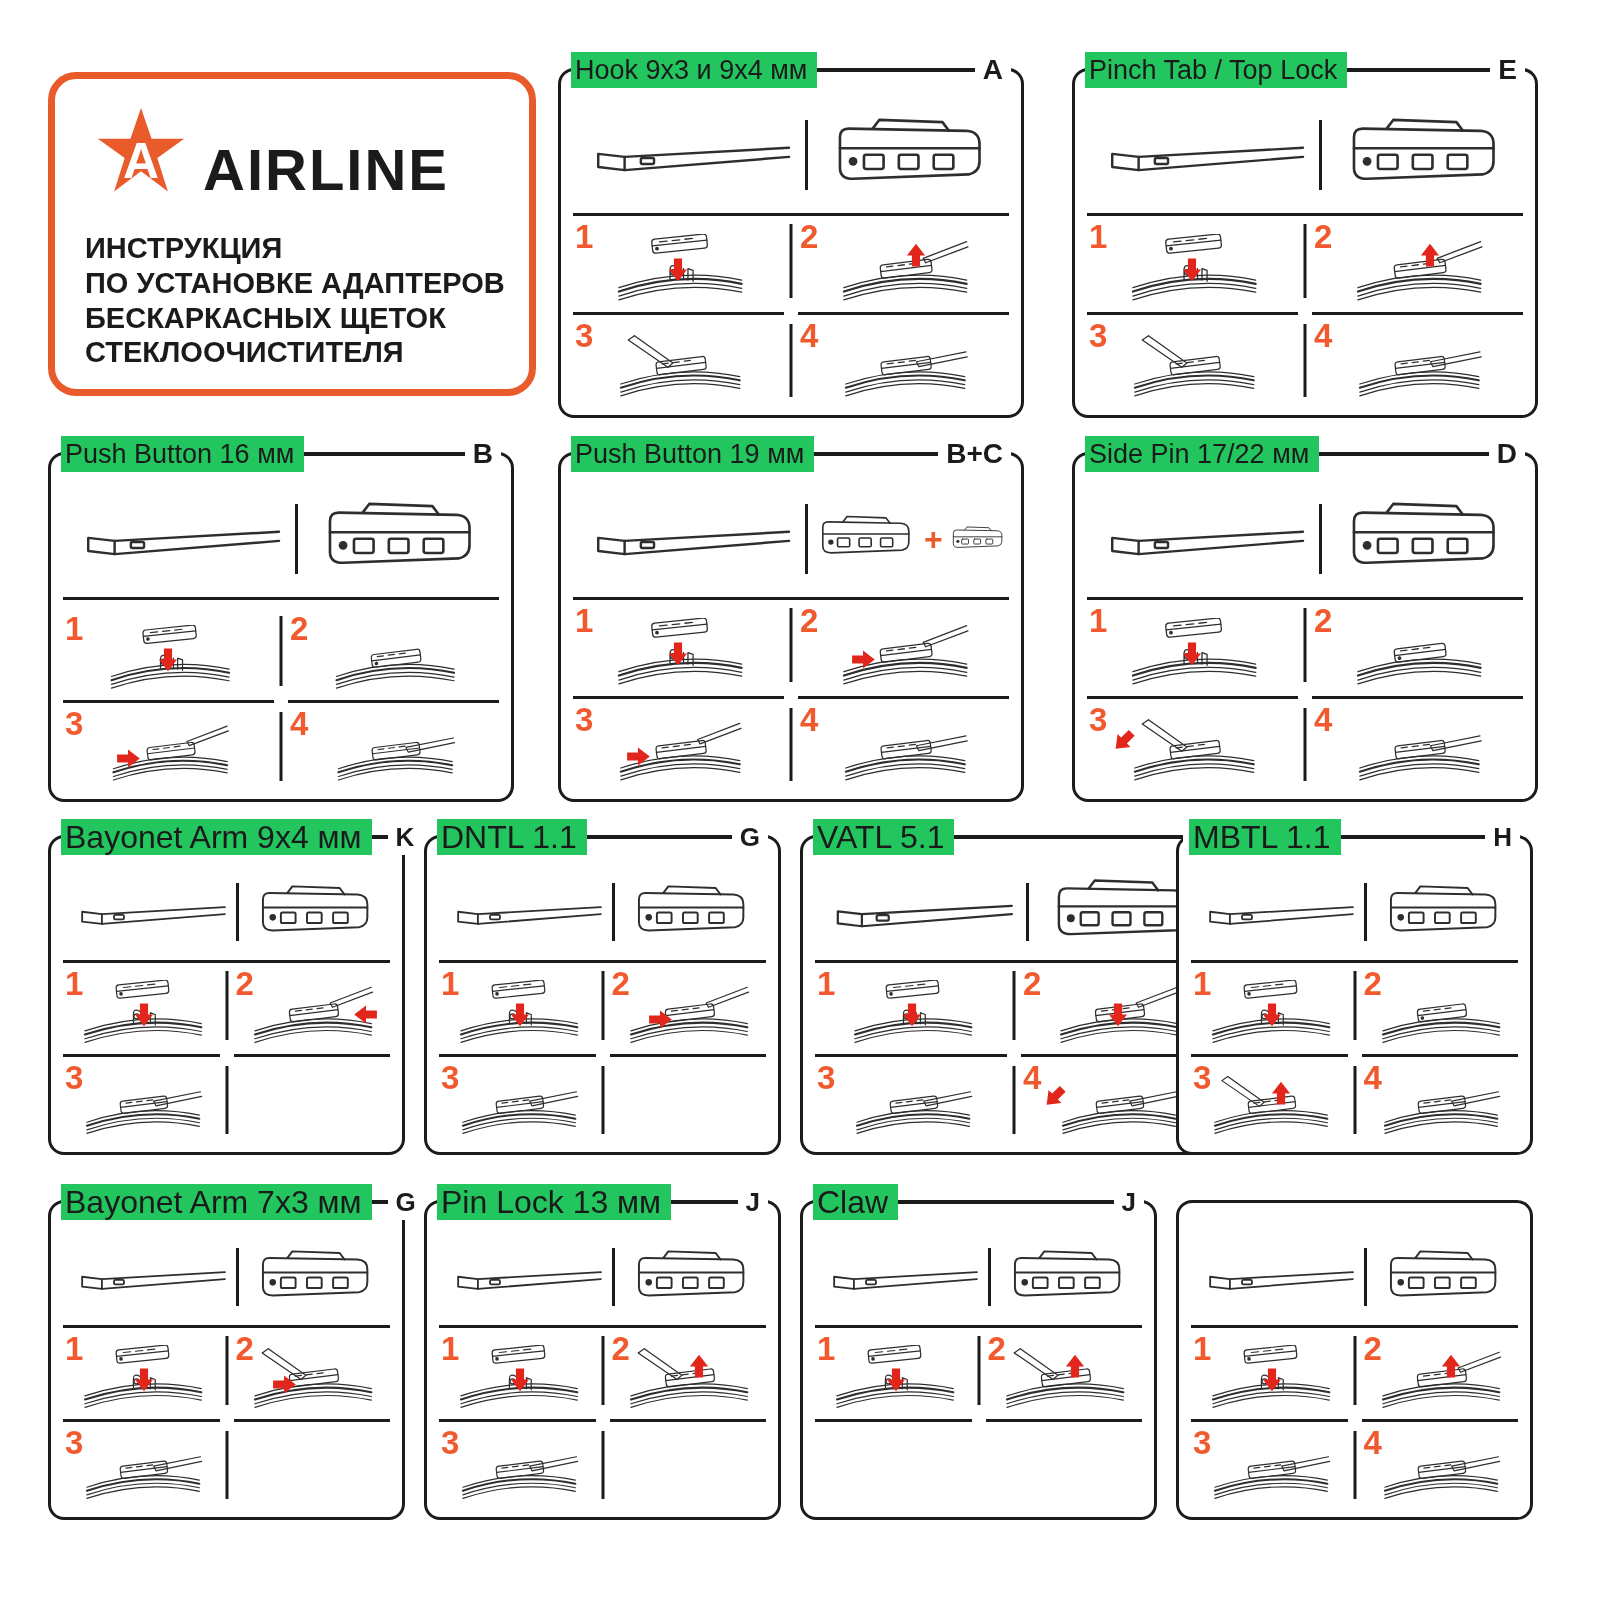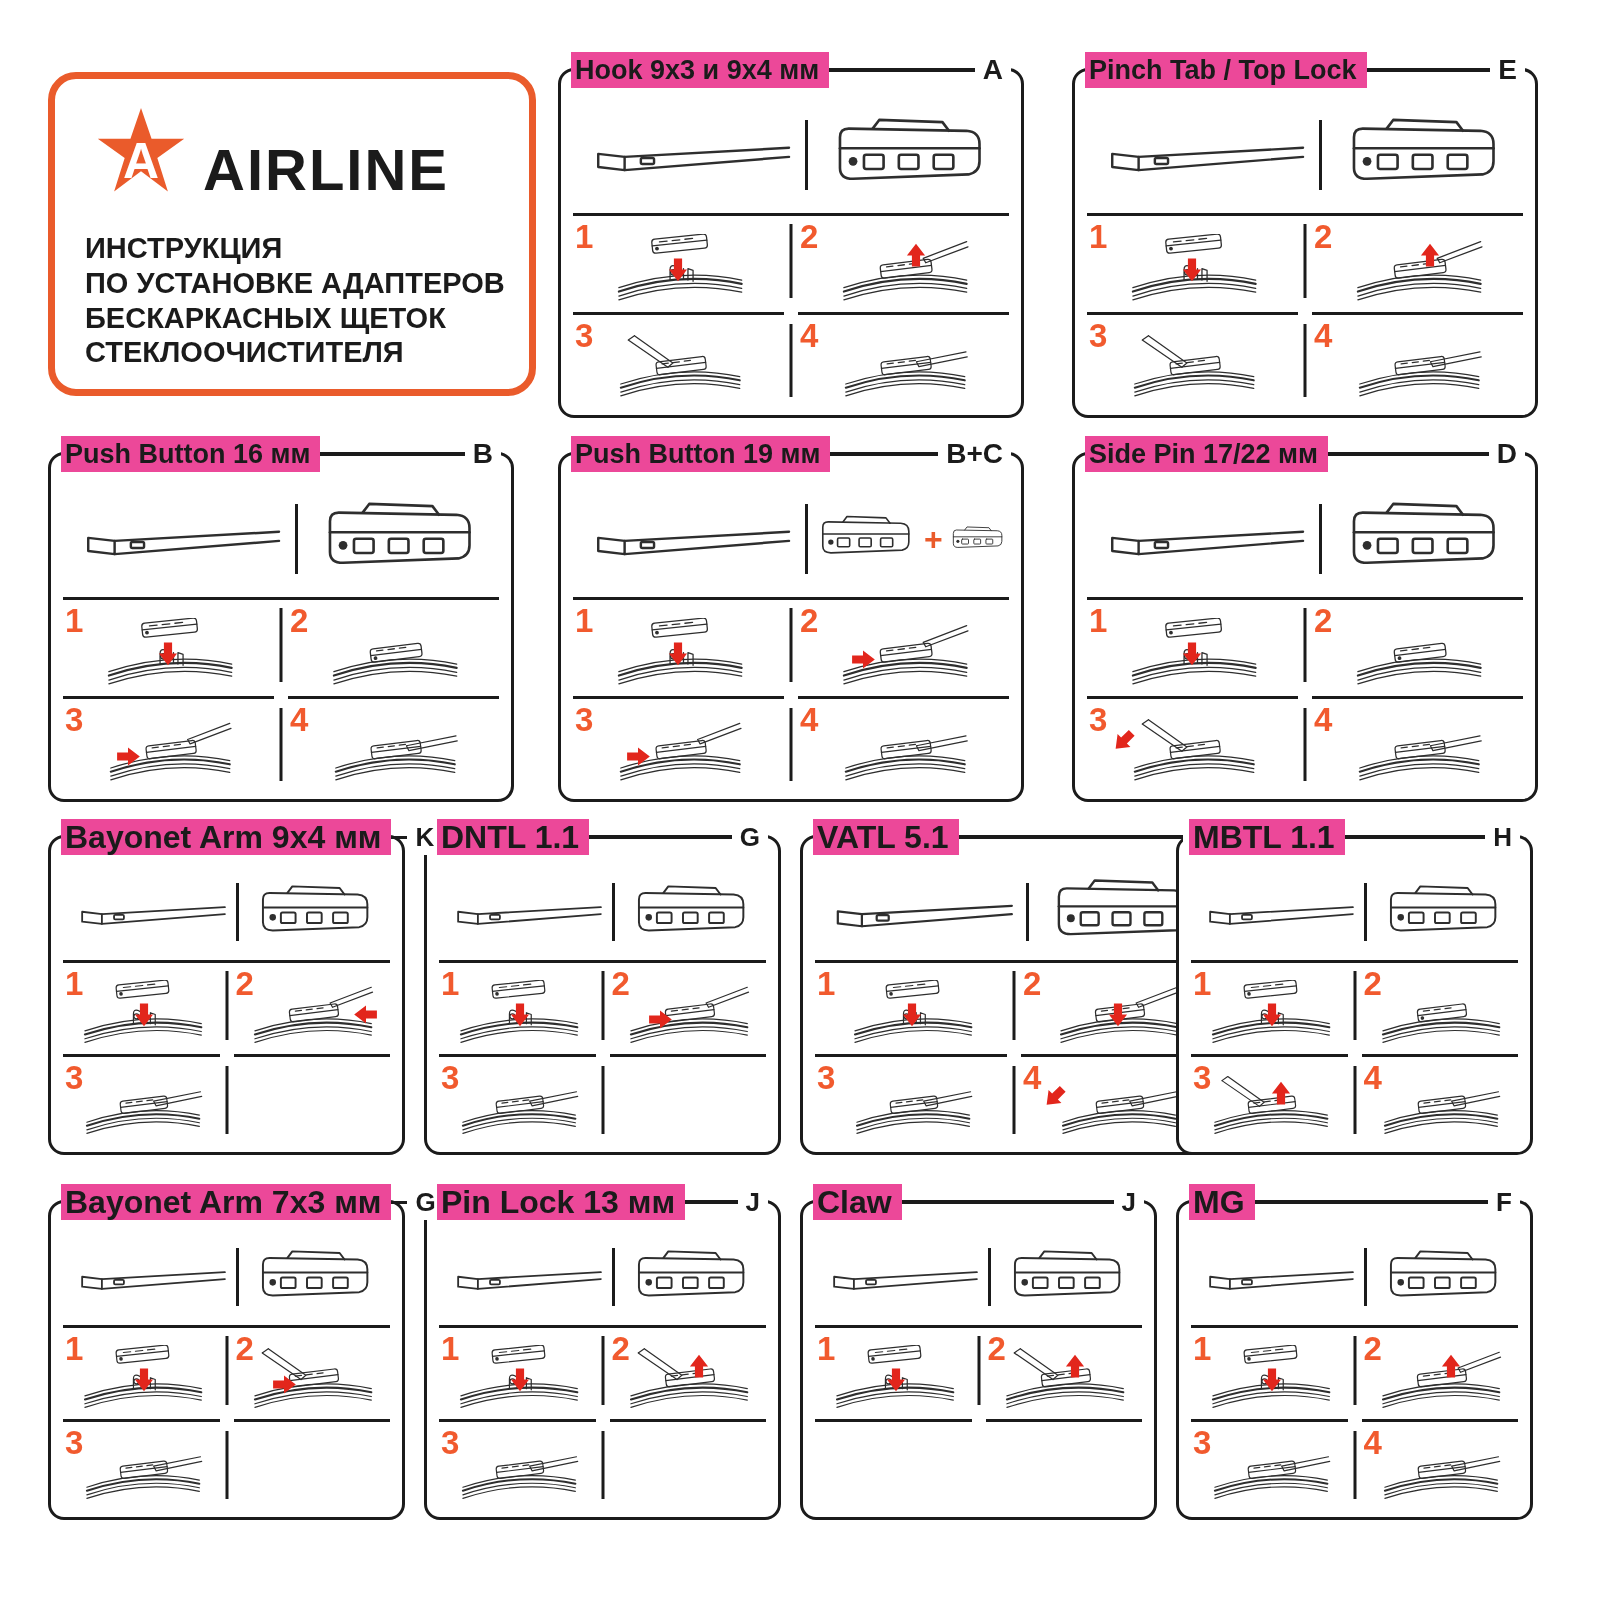--- a/index.html
+++ b/index.html
@@ -13,21 +13,21 @@
   .logo-row{position:absolute;left:38px;top:28px;display:flex;align-items:center;gap:14px;}
   .star{width:96px;height:96px;}
   .logotype{font-size:58px;font-weight:800;letter-spacing:2px;color:#1b1b1b;margin-top:28px;}
   .doc-title{position:absolute;left:30px;top:152px;font-size:29px;font-weight:700;
              line-height:1.2;color:#1b1b1b;}
 
   
   .panel{position:absolute;border:3px solid var(--ink,#1b1b1b);border-radius:16px;
          box-sizing:border-box;background:#fff;display:flex;flex-direction:column;}
   .phead{position:absolute;top:-19px;left:10px;right:10px;display:flex;align-items:center;z-index:5;}
-  .ptitle{background:#ec4899;padding:0 10px 0 4px;font-size:27px;font-weight:700;white-space:nowrap;line-height:36px;}
+  .ptitle{background:#22c55e;padding:0 10px 0 4px;font-size:27px;font-weight:400;white-space:nowrap;line-height:36px;}
   .pline{flex:1;height:3px;background:var(--ink,#1b1b1b);min-width:16px;}
   .pcode{background:#fff;padding:0 8px;font-size:28px;font-weight:700;line-height:36px;}
   .sm .ptitle{font-size:32px;}
   .sm .pcode{font-size:26px;}
 
   .intro{display:flex;align-items:center;margin:26px 12px 0;border-bottom:3px solid var(--ink,#1b1b1b);}
   .lg .intro{height:116px;}
   .sm .intro{height:96px;}
   .icell{position:relative;height:100%;}
   .ileft{flex:1.15;}
@@ -57,21 +57,21 @@
 
   
   .bplusc{display:flex;align-items:center;gap:2px;}
   .bplusc .scene{position:relative;inset:auto;flex:1 1 au%;height:84%;min-width:0;}
   .bplusc .scene.small{flex:0 0 32%;height:56%;}
   .plus{font-size:32px;font-weight:800;color:var(--accent,#EA5B2B);line-height:1;}
 
   
   .p0{left:558px;top:68px;width:466px;height:350px;}
   .p1{left:1072px;top:68px;width:466px;height:350px;}
-  .p2{left:48px;top:452px;width:466px;height:350px;}
+  .p2{left:48px;top:452px;width:466px;height:350px;gap:8px;}
   .p3{left:558px;top:452px;width:466px;height:350px;}
   .p4{left:1072px;top:452px;width:466px;height:350px;text-align:right;}
   .p5{left:48px;top:835px;width:357px;height:320px;}
   .p6{left:424px;top:835px;width:357px;height:320px;text-align:right;}
   .p7{left:800px;top:835px;width:428px;height:320px;}
   .p8{left:1176px;top:835px;width:357px;height:320px;}
   .p9{left:48px;top:1200px;width:357px;height:320px;}
   .p10{left:424px;top:1200px;width:357px;height:320px;}
   .p11{left:800px;top:1200px;width:357px;height:320px;}
   .p12{left:1176px;top:1200px;width:357px;height:320px;}
@@ -1590,25 +1590,20 @@
               </svg>
 </span>
           </div>
         </div>
       <div class="cell c3"></div>
       <div class="cell c4"></div>
     </div>
   </div>
 
   <div class="panel sm p12">
-    <div class="phead">
-      <span class="ptitle">MG</span>
-      <span class="pline"></span>
-      <span class="pcode">F</span>
-    </div>
     <div class="intro">
       <div class="icell ileft">
           <div class="scene">
 <svg viewBox="0 0 210 60" preserveAspectRatio="xMidYMid meet">
               <g fill="none" stroke="#2e2e2e" stroke-width="2.4" stroke-linecap="round" stroke-linejoin="round">
 <path d="M16 28 L16 41 L42 44 L42 31 Z"></path>
                 <path d="M42 31 L204 22"></path>
                 <path d="M42 44 L204 31"></path>
                 <rect x="58" y="32" width="13" height="6" rx="1.5"></rect>
               </g>

